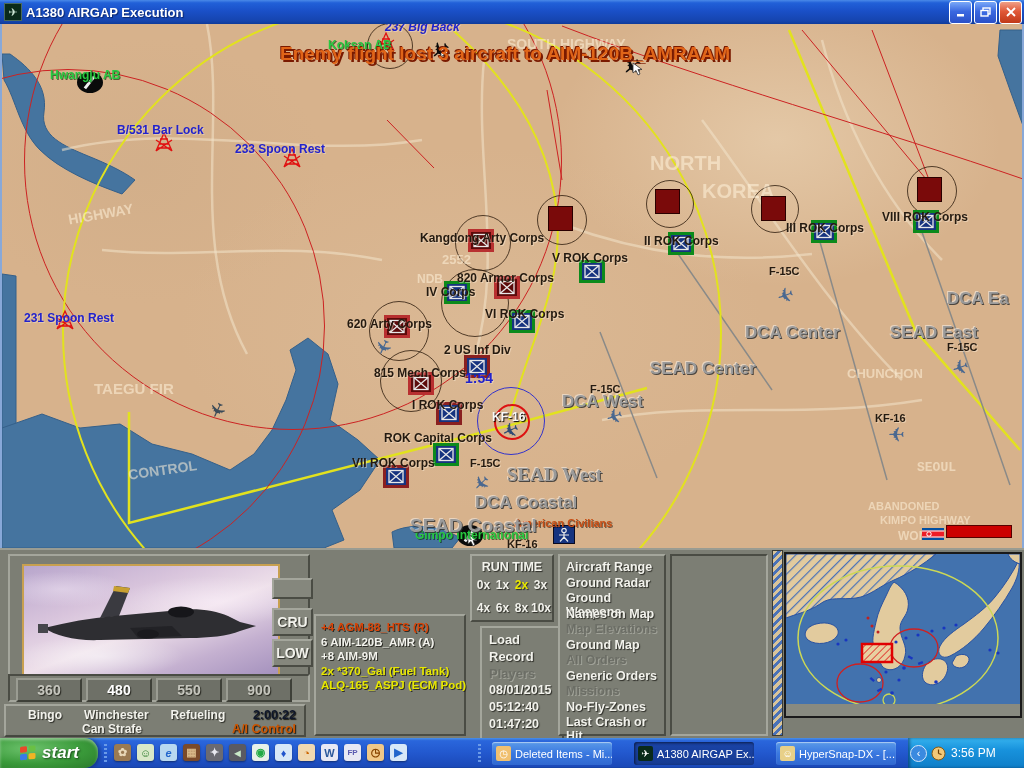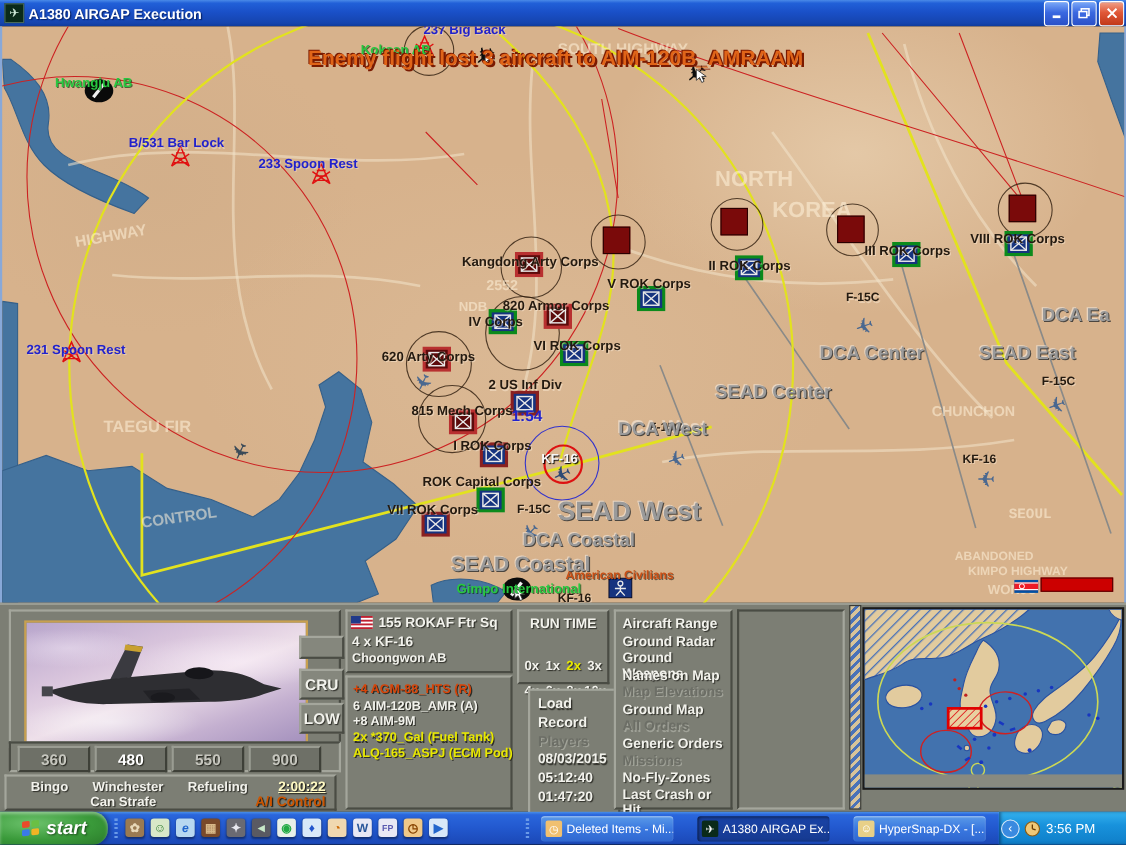--- a/index.html
+++ b/index.html
@@ -29,21 +29,21 @@
   #map svg.layer{position:absolute;left:0;top:0;}
   .map-label{position:absolute;white-space:nowrap;font-weight:bold;font-size:12px;line-height:1;}
   .lbl-green{color:#28c840;text-shadow:1px 1px 0 rgba(0,40,0,.6);}
   .lbl-blue{color:#2222cc;text-shadow:1px 1px 0 rgba(255,255,255,.3);}
   .lbl-blue-big{color:#2222cc;font-size:14px;text-shadow:1px 1px 0 rgba(255,255,255,.3);}
   .lbl-dark{color:#241a10;font-size:12px;text-shadow:1px 1px 0 rgba(255,240,220,.45);}
   .lbl-dark-sm{color:#241a10;font-size:11px;text-shadow:1px 1px 0 rgba(255,240,220,.45);}
   .lbl-white{color:#f8f8f8;text-shadow:1px 1px 1px #000;font-size:12px;}
   .lbl-orange{color:#c84e14;font-size:11px;text-shadow:1px 1px 0 rgba(0,0,0,.5);}
   .zone-label{position:absolute;white-space:nowrap;font-weight:bold;font-size:17px;color:#9a9a9a;
-    text-shadow:1px 1px 0 rgba(50,50,50,.85),-1px -1px 0 rgba(255,255,255,.45);}
+    text-shadow:1px 1px 0 rgba(50,50,50,.85),-1px -1px 0 rgba(255,255,255,.45);margin-top:12px;}
   .texture-label{position:absolute;white-space:nowrap;font-weight:bold;color:rgba(255,243,218,.55);}
   #alert-msg{position:absolute;white-space:nowrap;font-weight:bold;font-size:19px;color:#e06418;
     text-shadow:2px 2px 0 #7a1a00,-1px -1px 0 #7a1a00;}
   .ring{position:absolute;border-radius:50%;}
   .unit{position:absolute;line-height:0;}
 
   
   #panel{position:absolute;left:0;top:548px;width:1024px;height:190px;background:#7c7e74;
     border-top:2px solid #9a9c92;box-sizing:border-box;}
   .pbox{position:absolute;border:2px solid;border-color:#a4a69c #4a4c44 #4a4c44 #a4a69c;background:#7c7e74;box-sizing:border-box;}
@@ -307,21 +307,21 @@
         </div>
         <div class="unit" style="left: 620px; top: 30px;">
           <div style="position:relative"><span style="display:inline-block;font-size:24px;color:#0c0c0c;transform:rotate(140deg);line-height:1">✈</span><svg width="12" height="14" viewBox="0 0 12 14" style="position:absolute;left:10px;top:8px">
               <polygon points="1,1 1,11 4,8.5 6,13 8,12 6,7.5 10,7.5" fill="#fff" stroke="#333" stroke-width="0.8"></polygon>
             </svg></div>
         </div>
       </div>
     <div id="map-labels">
         <div class="map-label lbl-green" style="left: 48px; top: 45px;">Hwangju AB</div>
         <div class="map-label lbl-green" style="left: 326px; top: 15px;">Koksan AB</div>
-        <div class="map-label lbl-blue" style="left: 383px; top: -3px;">237 Big Back</div>
+        <div class="map-label lbl-blue" style="left: 383px; top: -3px; font-style: italic;">237 Big Back</div>
         <div class="map-label lbl-blue" style="left: 115px; top: 100px;">B/531 Bar Lock</div>
         <div class="map-label lbl-blue" style="left: 233px; top: 119px;">233 Spoon Rest</div>
         <div class="map-label lbl-blue" style="left: 22px; top: 288px;">231 Spoon Rest</div>
         <div class="map-label lbl-dark" style="left: 418px; top: 208px;">Kangdong Arty Corps</div>
         <div class="map-label lbl-dark" style="left: 550px; top: 228px;">V ROK Corps</div>
         <div class="map-label lbl-dark" style="left: 642px; top: 211px;">II ROK Corps</div>
         <div class="map-label lbl-dark" style="left: 784px; top: 198px;">III ROK Corps</div>
         <div class="map-label lbl-dark" style="left: 880px; top: 187px;">VIII ROK Corps</div>
         <div class="map-label lbl-dark" style="left: 455px; top: 248px;">820 Armor Corps</div>
         <div class="map-label lbl-dark" style="left: 424px; top: 262px;">IV Corps</div>
@@ -338,21 +338,21 @@
         <div class="map-label lbl-dark-sm" style="left: 767px; top: 242px;">F-15C</div>
         <div class="map-label lbl-dark-sm" style="left: 945px; top: 318px;">F-15C</div>
         <div class="map-label lbl-dark-sm" style="left: 468px; top: 434px;">F-15C</div>
         <div class="map-label lbl-dark-sm" style="left: 873px; top: 389px;">KF-16</div>
         <div class="map-label lbl-dark-sm" style="left: 505px; top: 515px;">KF-16</div>
         <div class="map-label lbl-orange" style="left: 512px; top: 494px;">American Civilians</div>
         <div class="map-label lbl-green" style="left: 413px; top: 505px; text-align: right;">Gimpo International</div>
       </div>
     <div id="map-zones">
         <div class="zone-label" style="left: 560px; top: 356px;">DCA West</div>
-        <div class="zone-label" style="left: 505px; top: 428px; font-size: 24px;">SEAD West</div>
+        <div class="zone-label" style="left: 505px; top: 428px; font-size: 19px; font-family: Liberation Serif, serif;">SEAD West</div>
         <div class="zone-label" style="left: 473px; top: 457px;">DCA Coastal</div>
         <div class="zone-label" style="left: 408px; top: 479px; font-size: 19px;">SEAD Coastal</div>
         <div class="zone-label" style="left: 743px; top: 287px;">DCA Center</div>
         <div class="zone-label" style="left: 648px; top: 323px;">SEAD Center</div>
         <div class="zone-label" style="left: 888px; top: 287px;">SEAD East</div>
         <div class="zone-label" style="left: 945px; top: 253px;">DCA Ea</div>
       </div>
     <div id="alert-msg" style="left: 278px; top: 19px;">Enemy flight lost 3 aircraft to AIM-120B_AMRAAM</div>
     <div style="position:absolute;left:920px;top:502px">
       <svg width="22" height="12">
@@ -395,61 +395,44 @@
       </div>
     <div class="pbox" style="left:4px;top:154px;width:302px;height:33px">
       <div id="status-row1" style="position:absolute;left:0;top:2px;width:100%;display:flex;gap:22px;padding-left:22px;box-sizing:border-box;font-size:12px">
           <span class="emb">Bingo</span>
           <span class="emb">Winchester</span>
           <span class="emb">Refueling</span>
         </div>
       <div id="status-row2" style="position:absolute;left:0;top:16px;width:100%;display:flex;gap:22px;padding-left:76px;box-sizing:border-box;font-size:12px">
           <span class="emb">Can Strafe</span>
         </div>
-      <div style="position: absolute; right: 8px; top: 2px; font-weight: bold; font-size: 12.5px; text-shadow: rgb(26, 26, 20) 1px 1px 1px; color: #fef9c3; text-decoration: underline;" id="clock-el">2:00:22</div>
+      <div style="position: absolute; right: 8px; top: 2px; font-weight: bold; font-size: 12.5px; text-shadow: rgb(26, 26, 20) 1px 1px 1px; color: #0f172a;" id="clock-el">2:00:22</div>
       <div style="position: absolute; right: 8px; top: 16px; font-weight: bold; font-size: 12.5px; text-shadow: rgb(26, 26, 20) 1px 1px 1px; color: rgb(204, 85, 0);" id="ai-el">A/I Control</div>
     </div>
 
-    <div class="pbox" style="left:314px;top:4px;width:152px;height:58px">
-      <div style="display:flex;align-items:center;margin:3px 0 0 3px">
-        <svg width="20" height="12" style="flex:none">
-          <rect width="20" height="12" fill="#fff"></rect>
-          <g fill="#c02030">
-              <rect y="0" width="20" height="1.7"></rect>
-              <rect y="3.4" width="20" height="1.7"></rect>
-              <rect y="6.8" width="20" height="1.7"></rect>
-              <rect y="10.2" width="20" height="1.8"></rect>
-            </g>
-          <rect width="9" height="6.8" fill="#203a8a"></rect>
-        </svg>
-        <span class="emb" style="font-size:12.5px;margin-left:5px;white-space:nowrap">155 ROKAF Ftr Sq</span>
-      </div>
-      <div class="emb" style="font-size:12.5px;margin:3px 0 0 4px">4 x KF-16</div>
-      <div class="emb" style="font-size:11.5px;margin:3px 0 0 4px">Choongwon AB</div>
-    </div>
     <div class="pbox" style="left:314px;top:64px;width:152px;height:122px;padding:4px 0 0 5px" id="loadout-box">
         <div class="wpn-line" style="color: rgb(216, 68, 8);">+4 AGM-88_HTS (R)</div>
         <div class="wpn-line" style="color: rgb(242, 242, 236);">6 AIM-120B_AMR (A)</div>
         <div class="wpn-line" style="color: rgb(242, 242, 236);">+8 AIM-9M</div>
         <div class="wpn-line" style="color: rgb(232, 232, 0);">2x *370_Gal (Fuel Tank)</div>
         <div class="wpn-line" style="color: rgb(232, 232, 0);">ALQ-165_ASPJ (ECM Pod)</div>
       </div>
 
     <div class="pbox" style="left:470px;top:4px;width:84px;height:68px">
       <div class="emb" style="text-align:center;font-size:12.5px;margin-top:4px">RUN TIME</div>
-      <div id="rt-row1" style="text-align:center;margin-top:22px"><span class="rt-speed">0x</span><span class="rt-speed">1x</span><span class="rt-speed sel">2x</span><span class="rt-speed">3x</span></div>
+      <div id="rt-row1" style="text-align:center;margin-top:1px"><span class="rt-speed">0x</span><span class="rt-speed">1x</span><span class="rt-speed sel">2x</span><span class="rt-speed">3x</span></div>
       <div id="rt-row2" style="text-align:center;margin-top:5px"><span class="rt-speed">4x</span><span class="rt-speed">6x</span><span class="rt-speed">8x</span><span class="rt-speed">10x</span></div>
     </div>
     <div class="pbox" style="left:480px;top:76px;width:84px;height:116px;padding:3px 0 0 7px">
       <div id="rt-buttons">
           <div class="emb" style="font-size: 13px; line-height: 17px;">Load</div>
           <div class="emb" style="font-size: 13px; line-height: 17px;">Record</div>
           <div class="dis" style="font-size: 13px; line-height: 17px;">Players</div>
         </div>
-      <div class="emb" style="font-size:12.5px;line-height:17px">08/03/2015</div>
+      <div class="emb" style="font-size:12.5px;line-height:17px">08/01/2015</div>
       <div class="emb" style="font-size:12.5px;line-height:17px">05:12:40</div>
       <div class="emb" style="font-size:12.5px;line-height:17px">01:47:20</div>
     </div>
 
     <div class="pbox" style="left:558px;top:4px;width:108px;height:182px;padding-top:4px" id="map-menu">
         <div class="menu-item emb">Aircraft Range</div>
         <div class="menu-item emb">Ground Radar</div>
         <div class="menu-item emb">Ground Weapons</div>
         <div class="menu-item emb">Names on Map</div>
         <div class="menu-item dis">Map Elevations</div>

